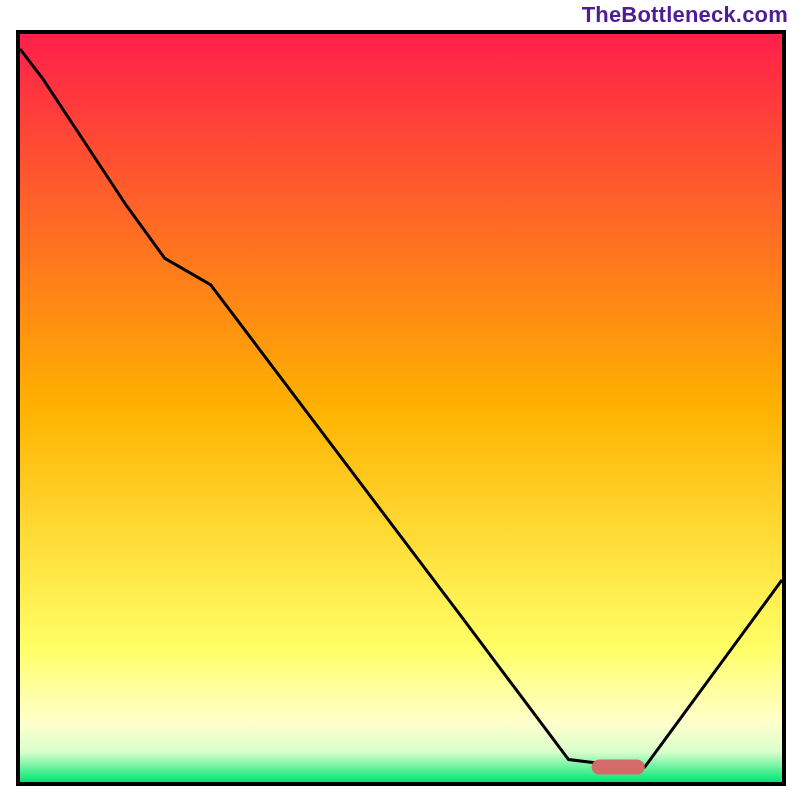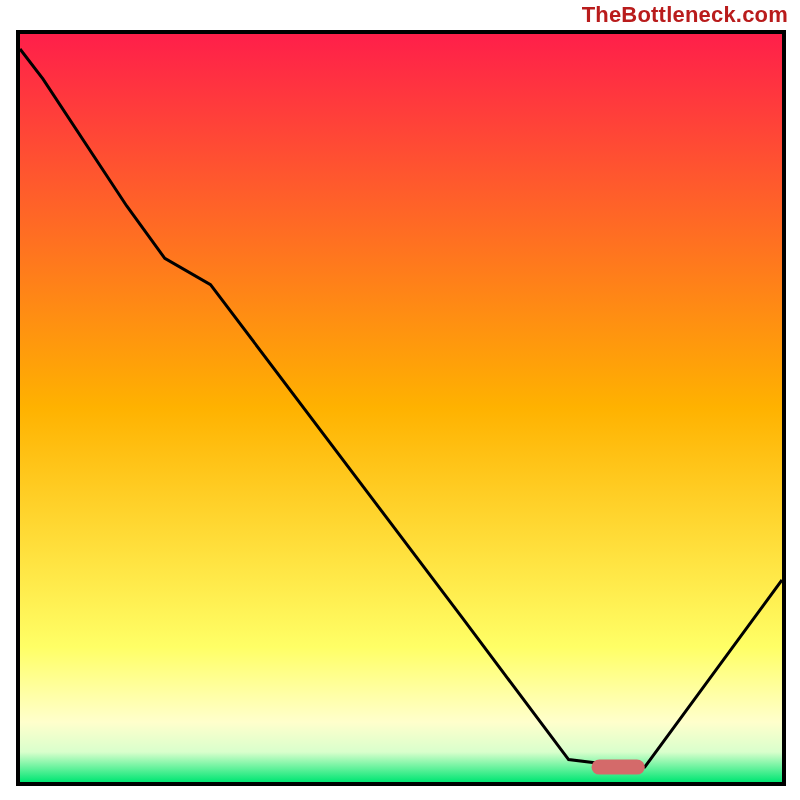--- a/index.html
+++ b/index.html
@@ -10,21 +10,21 @@
     background: #ffffff;
     overflow: hidden;
   }
   .watermark {
     position: absolute;
     top: 2px;
     right: 12px;
     font-family: Arial, Helvetica, sans-serif;
     font-size: 22px;
     font-weight: 600;
-    color: #b91c1c;
+    color: #4c1d95;
     letter-spacing: 0.2px;
   }
   .plot-frame {
     position: absolute;
     left: 16px;
     top: 30px;
     width: 770px;
     height: 756px;
     border: 4px solid #000;
     box-sizing: border-box;

